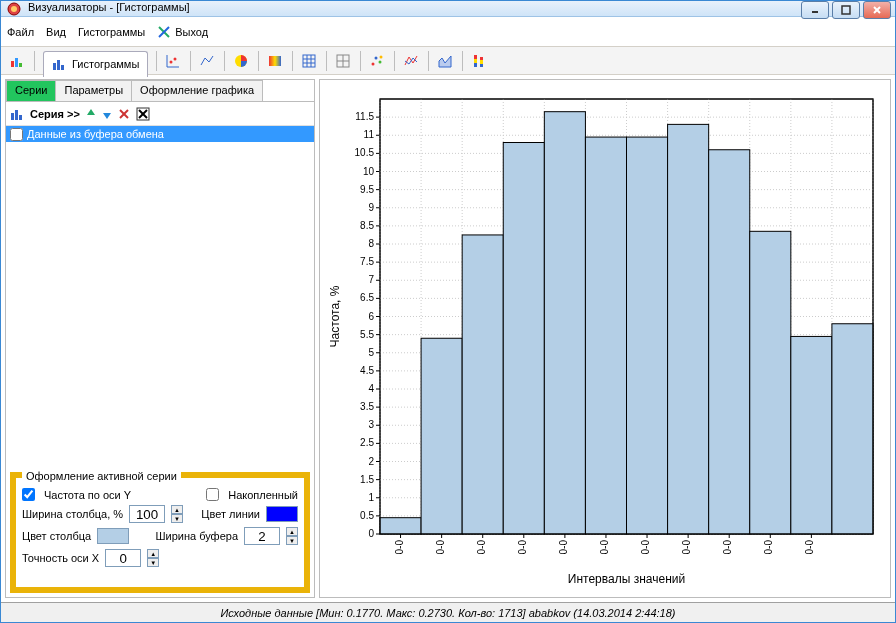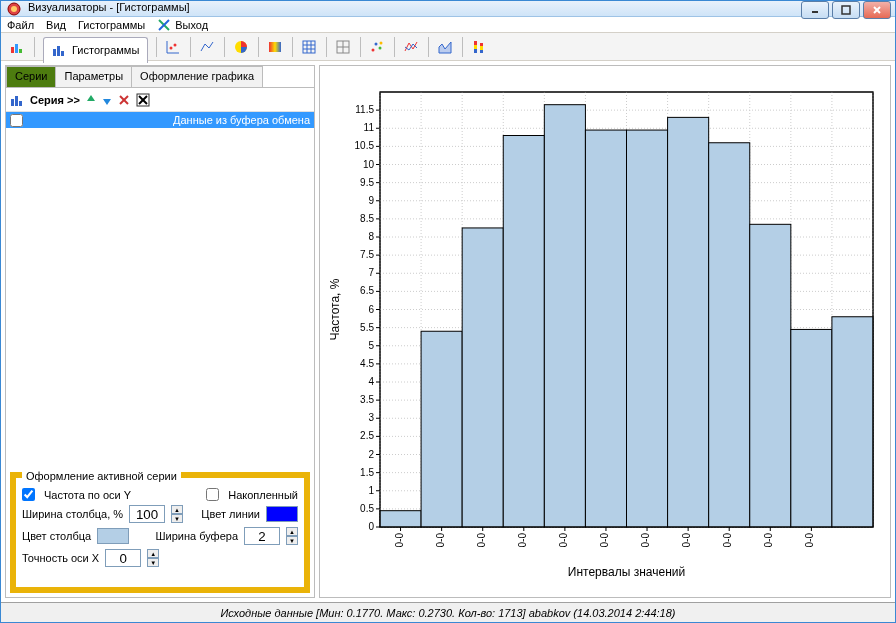--- a/index.html
+++ b/index.html
@@ -4,35 +4,35 @@
 <style>
 * { box-sizing: border-box; }
 body { margin: 0; font-family: Tahoma, sans-serif; font-size: 11px; background: #fff; user-select: none; }
 .window { width: 896px; height: 623px; border: 1px solid #3a88d3; background: #fff; display: flex; flex-direction: column; }
 .titlebar { height: 16px; background: linear-gradient(#e8f1fb, #cfe4f8); display: flex; align-items: flex-start; padding: 0 4px 0 5px; border-bottom: 1px solid #9ec3e6; }
 .titlebar .appicon { width: 16px; height: 16px; margin-right: 6px; }
 .titlebar .title { flex: 1; color: #000; }
 .winbtns { display: flex; gap: 3px; }
 .winbtn { width: 28px; height: 18px; border: 1px solid #5a7ea8; border-radius: 3px; background: linear-gradient(#eaf3fc, #c6ddf4); display: flex; align-items: center; justify-content: center; font-size: 10px; }
 .winbtn.close { background: linear-gradient(#f2b0a8, #e66a55); color: #fff; }
-.menubar { height: 16px; display: flex; align-items: center; padding: 0 6px; gap: 12px; border-bottom: 1px solid #d4d0c8; }
+.menubar { height: 30px; display: flex; align-items: center; padding: 0 6px; gap: 12px; border-bottom: 1px solid #d4d0c8; }
 .menubar span { cursor: default; }
 .exit { display: inline-flex; align-items: center; gap: 4px; }
 .toolbar { height: 28px; display: flex; align-items: center; padding: 2px 4px; border-bottom: 1px solid #d4d0c8; background: #f4f4f4; gap: 0; }
 .toolbtn { width: 24px; height: 22px; display: flex; align-items: center; justify-content: center; border: 1px solid transparent; margin-right: 1px; }
 .toolsep { width: 1px; height: 20px; background: #bdbdbd; margin: 0 4px; }
 .tooltab { height: 26px; padding: 0 8px; display: inline-flex; align-items: center; gap: 6px; background: #fff; border: 1px solid #aab; border-bottom: none; border-radius: 3px 3px 0 0; position: relative; top: 3px; margin: 0 4px; }
 .content { flex: 1; display: flex; padding: 4px; gap: 4px; overflow: hidden; }
 .leftpanel { width: 310px; border: 1px solid #bcbcbc; background: #fff; display: flex; flex-direction: column; }
 .subtabs { display: flex; height: 22px; border-bottom: 1px solid #bcbcbc; }
 .subtab { padding: 3px 8px; border: 1px solid #bcbcbc; border-bottom: none; background: #f2f2f2; margin-right: -1px; cursor: default; }
-.subtab.active { background: #4d7c0f; position: relative; z-index: 2; }
+.subtab.active { background: #22c55e; position: relative; z-index: 2; }
 .seriebar { height: 24px; display: flex; align-items: center; padding: 2px 4px; gap: 6px; border-bottom: 1px solid #e0e0e0; font-weight: bold; }
 .serielist { flex: 1; overflow: auto; }
-.serieitem { height: 16px; background: #3399ff; color: #fff; display: flex; align-items: center; padding: 0 4px; gap: 4px; justify-content: space-between; }
+.serieitem { height: 16px; background: #3399ff; color: #fff; display: flex; align-items: center; padding: 0 4px; gap: 4px; }
 .serieitem input { margin: 0; }
 .groupbox { border: 6px solid #eab308; margin: 4px; padding: 6px 6px 16px 6px; position: relative; }
 .groupbox .legend { position: absolute; top: -8px; left: 6px; background: #fff; padding: 0 4px; }
 .formrow { display: flex; align-items: center; gap: 6px; margin: 4px 0; }
 .formrow label { white-space: nowrap; }
 .numbox { width: 36px; height: 18px; border: 1px solid #7f9db9; text-align: center; }
 .spinbtns { display: inline-flex; flex-direction: column; }
 .spinbtns button { width: 12px; height: 9px; padding: 0; font-size: 6px; line-height: 6px; border: 1px solid #7f9db9; background: #eee; }
 .colorswatch { width: 32px; height: 16px; border: 1px solid #7f9db9; display: inline-block; }
 .chartpanel { flex: 1; border: 1px solid #bcbcbc; background: #fff; display: flex; align-items: center; justify-content: center; position: relative; }

